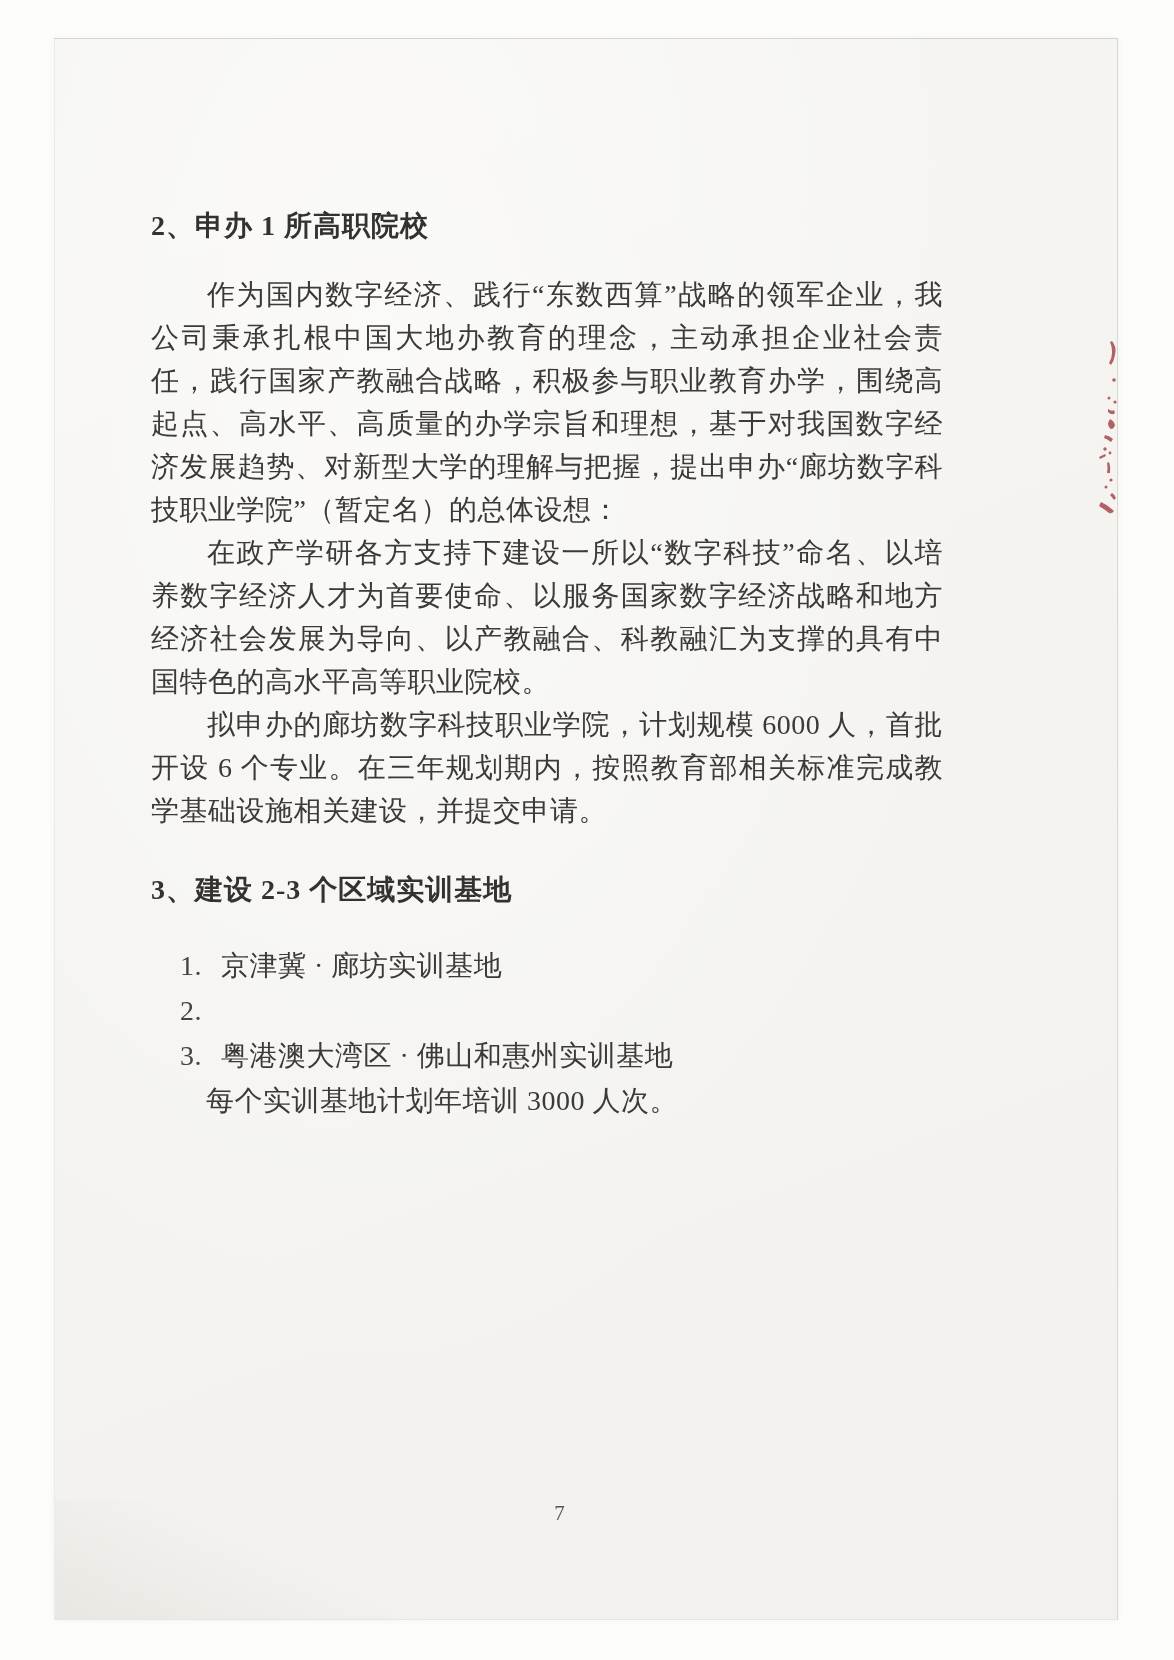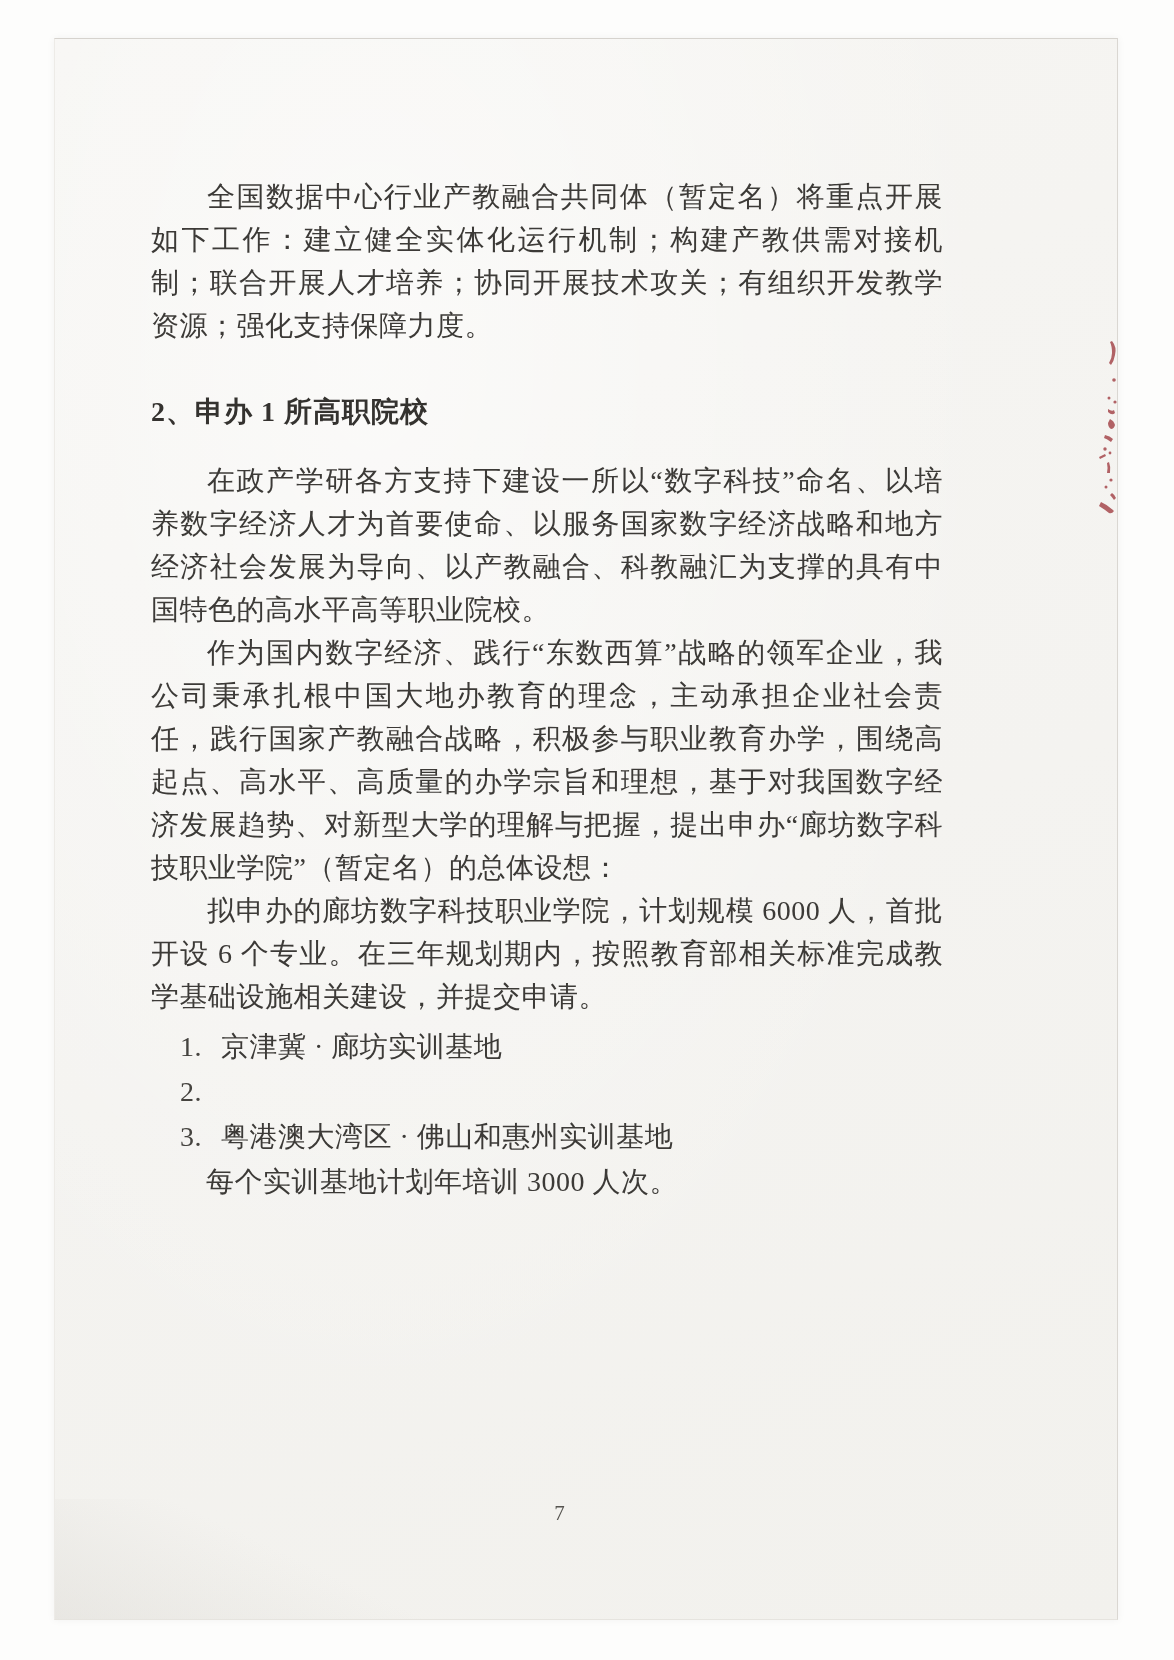--- a/index.html
+++ b/index.html
@@ -41,21 +41,21 @@
     text-align:justify;
   }
   p.para { text-indent:2em; }
   .sec-heading {
     font-size:28px;
     font-weight:700;
     color:#34322f;
     letter-spacing:1px;
     text-align:left;
   }
-  .sec-heading.h2 { margin:43px 0 26px 0; }
+  .sec-heading.h2 { margin:29px 0 26px 0; }
   .sec-heading.h3 { margin:36px 0 32px 0; }
   .base-list { margin-top:6px; }
   .list-row {
     display:flex;
     line-height:45px;
     padding-left:29px;
     text-align:left;
   }
   .list-number { width:27px; flex:0 0 auto; color:#45433f; }
   .list-label { padding-left:14px; }
@@ -82,28 +82,28 @@
   }
   .stamp svg { display:block; width:100%; height:100%; }
 </style>
 </head>
 <body>
 
 <div class="scan-page">
 
   <div class="content">
 
-    <p class="para">全国数据中心行业产教融合共同体（暂定名）将重点开展如下工作：建立健全实体化运行机制；构建产教供需对接机制；联合开展人才培养；协同开展技术攻关；有组织开发教学资源；强化支持保障力度。</p>
 
     <div class="sec-heading h2">2、申办 1 所高职院校</div>
 
+    <p class="para">作为国内数字经济、践行“东数西算”战略的领军企业，我公司秉承扎根中国大地办教育的理念，主动承担企业社会责任，践行国家产教融合战略，积极参与职业教育办学，围绕高起点、高水平、高质量的办学宗旨和理想，基于对我国数字经济发展趋势、对新型大学的理解与把握，提出申办“廊坊数字科技职业学院”（暂定名）的总体设想：</p>
     <p class="para">在政产学研各方支持下建设一所以“数字科技”命名、以培养数字经济人才为首要使命、以服务国家数字经济战略和地方经济社会发展为导向、以产教融合、科教融汇为支撑的具有中国特色的高水平高等职业院校。</p>
-    <p class="para">作为国内数字经济、践行“东数西算”战略的领军企业，我公司秉承扎根中国大地办教育的理念，主动承担企业社会责任，践行国家产教融合战略，积极参与职业教育办学，围绕高起点、高水平、高质量的办学宗旨和理想，基于对我国数字经济发展趋势、对新型大学的理解与把握，提出申办“廊坊数字科技职业学院”（暂定名）的总体设想：</p>
     <p class="para">拟申办的廊坊数字科技职业学院，计划规模 6000 人，首批开设 6 个专业。在三年规划期内，按照教育部相关标准完成教学基础设施相关建设，并提交申请。</p>
 
+    <div class="sec-heading h3">3、建设 2-3 个区域实训基地</div>
 
 
     <div class="base-list">
       <div class="list-row">
         <span class="list-number">1.</span>
         <span class="list-label">京津冀 · 廊坊实训基地</span>
       </div>
       <div class="list-row">
         <span class="list-number">2.</span>
       </div>

